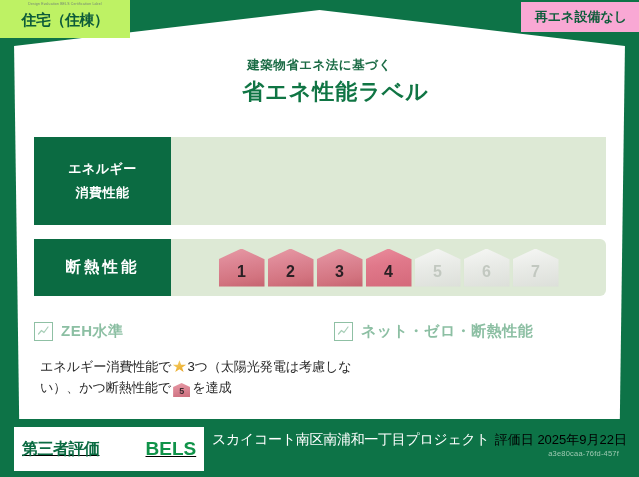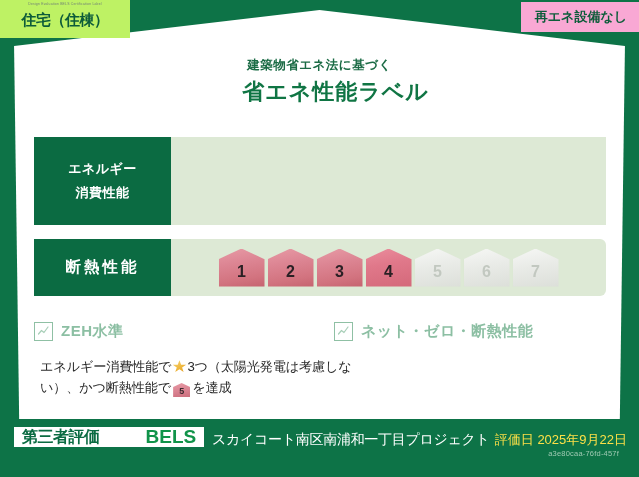--- a/index.html
+++ b/index.html
@@ -258,25 +258,26 @@
     left: 0;
     bottom: 0;
     width: 639px;
     height: 55px;
   }
   #bels-chip {
     position: absolute;
     left: 14px;
     top: 5px;
     background: #ffffff;
-    height: 20px;
+    height: 44px;
     display: flex;
     align-items: center;
     padding: 0 8px;
     gap: 7px;
+    text-decoration: underline;
   }
   #bels-chip .bels-jp {
     font-size: 16px;
     font-weight: bold;
     color: #0b6b42;
     letter-spacing: -0.5px;
   }
   #bels-chip .bels-en {
     font-size: 19px;
     font-weight: bold;
@@ -292,21 +293,21 @@
     font-size: 14px;
     color: #ffffff;
     letter-spacing: -0.3px;
     white-space: nowrap;
   }
   #eval-date {
     position: absolute;
     right: 12px;
     top: 9px;
     font-size: 13px;
-    color: #fde047;
+    color: #000000;
     white-space: nowrap;
   }
   #eval-id {
     position: absolute;
     right: 20px;
     top: 27px;
     font-size: 7.5px;
     color: #9ec9b2;
     letter-spacing: 0.2px;
     white-space: nowrap;

